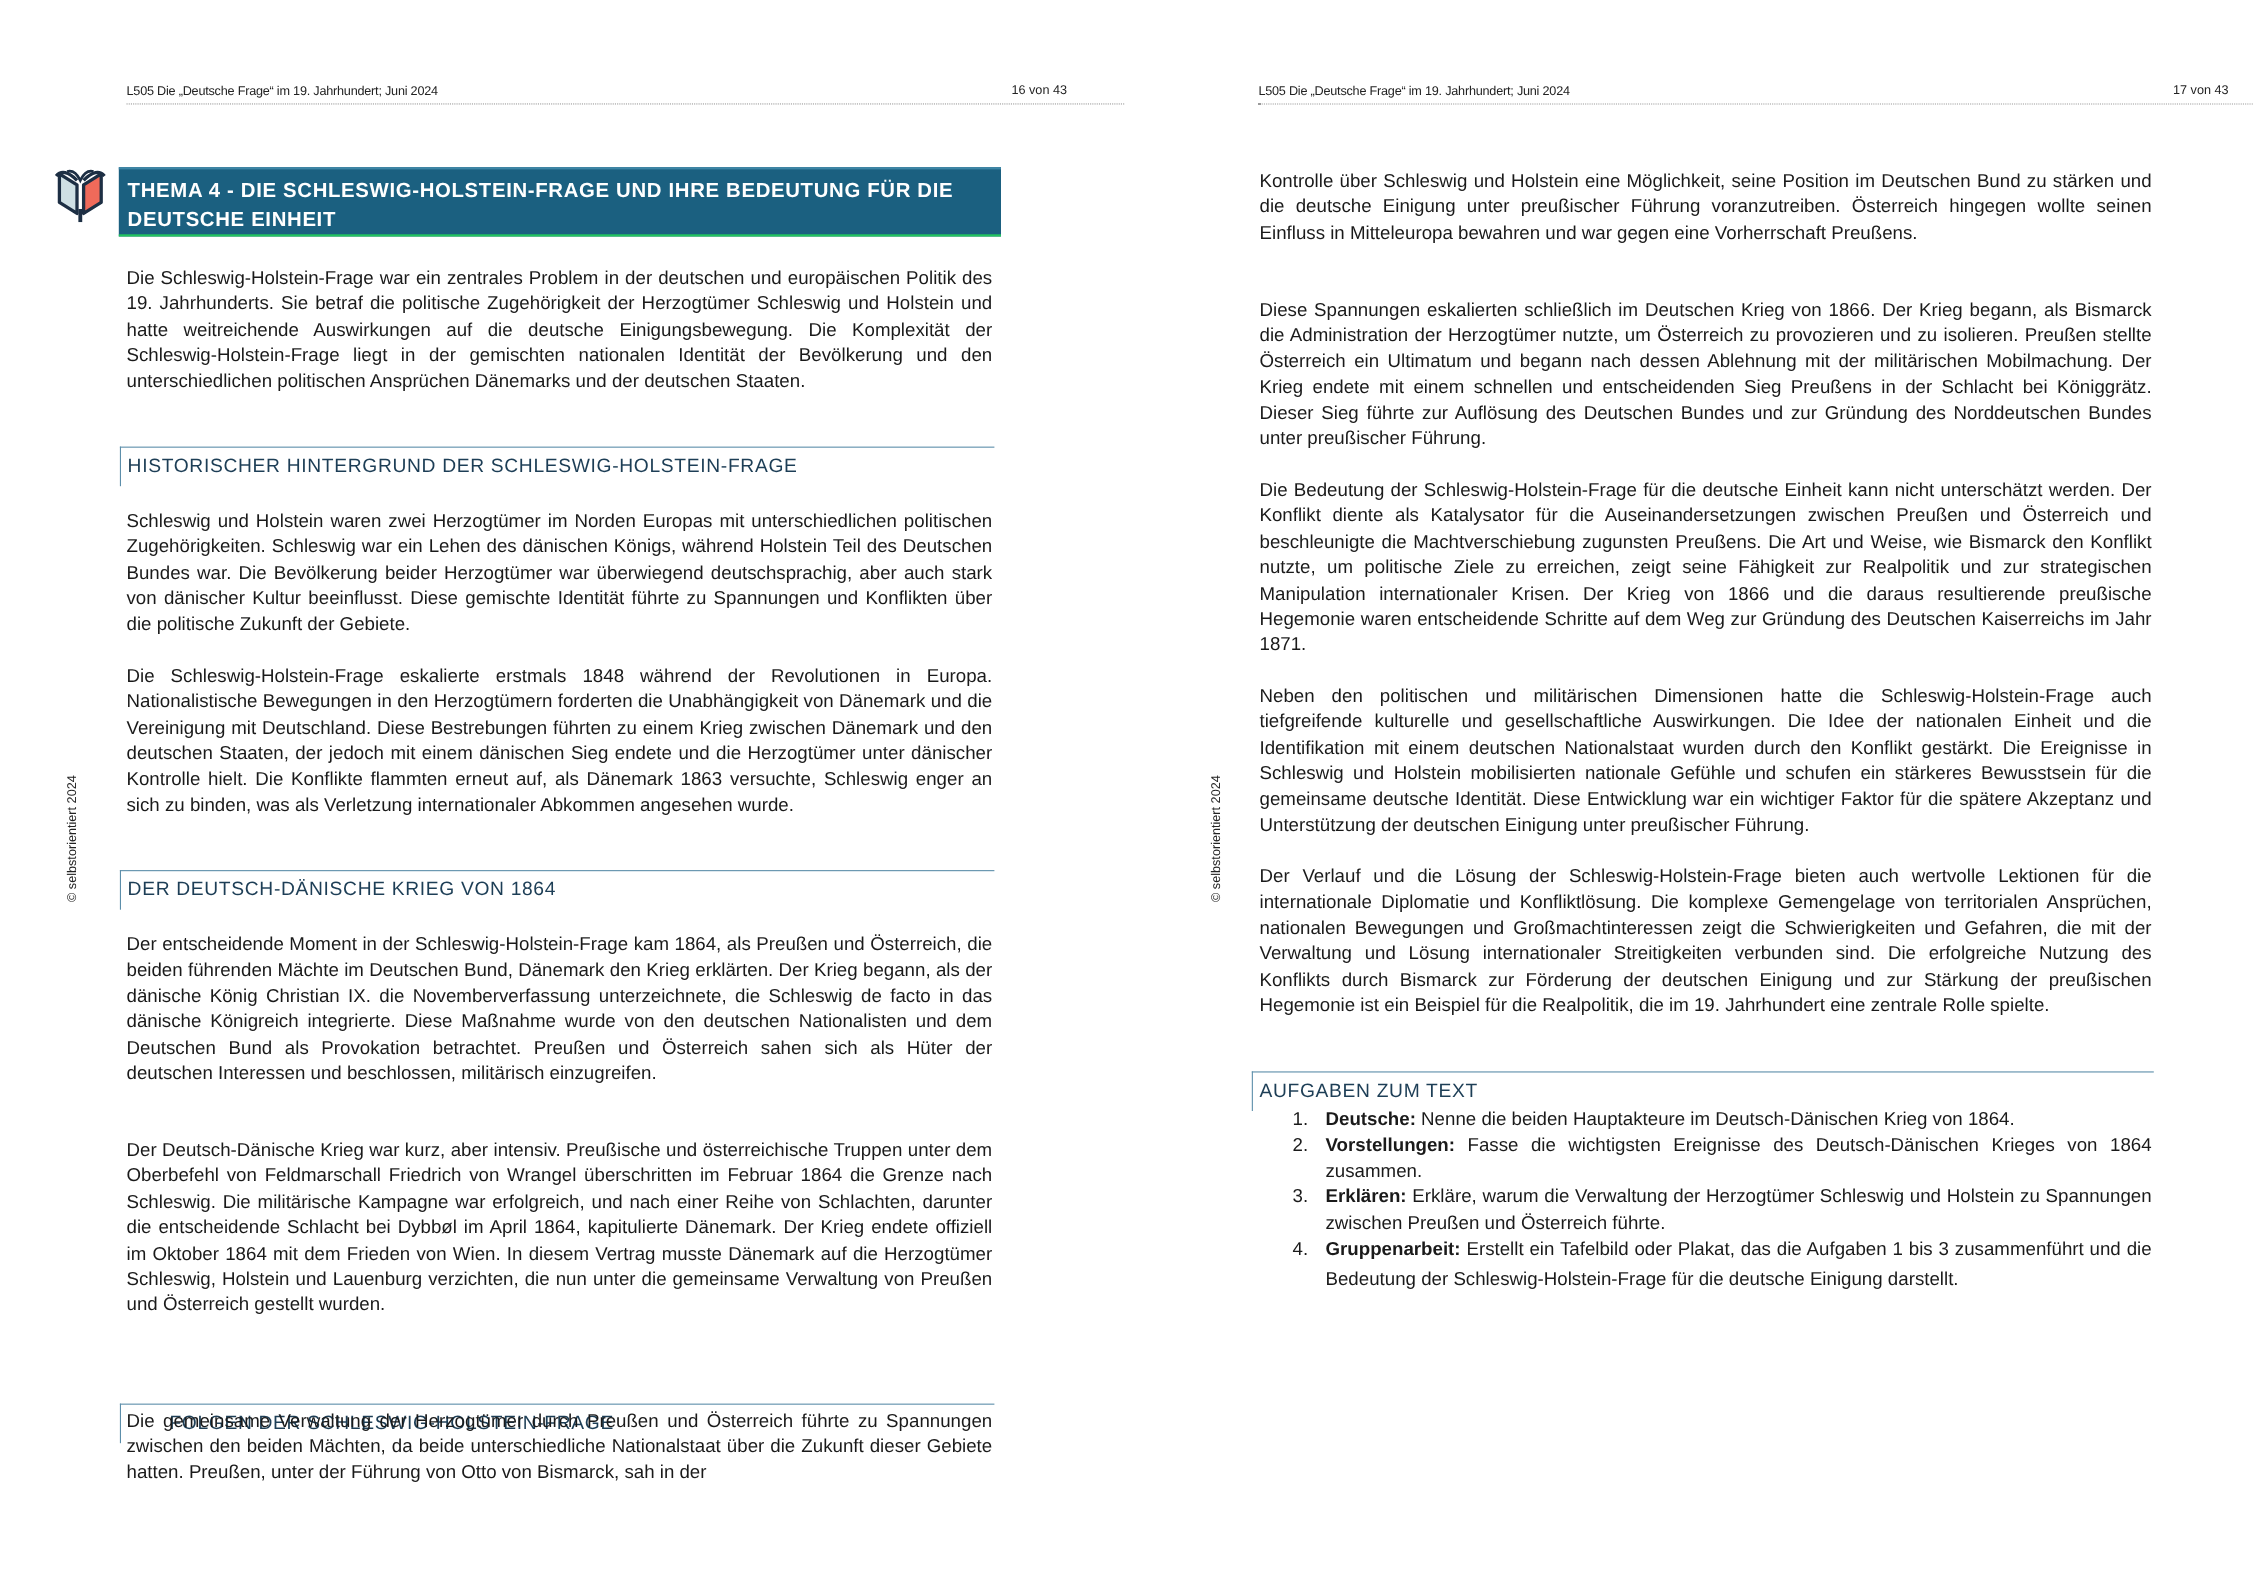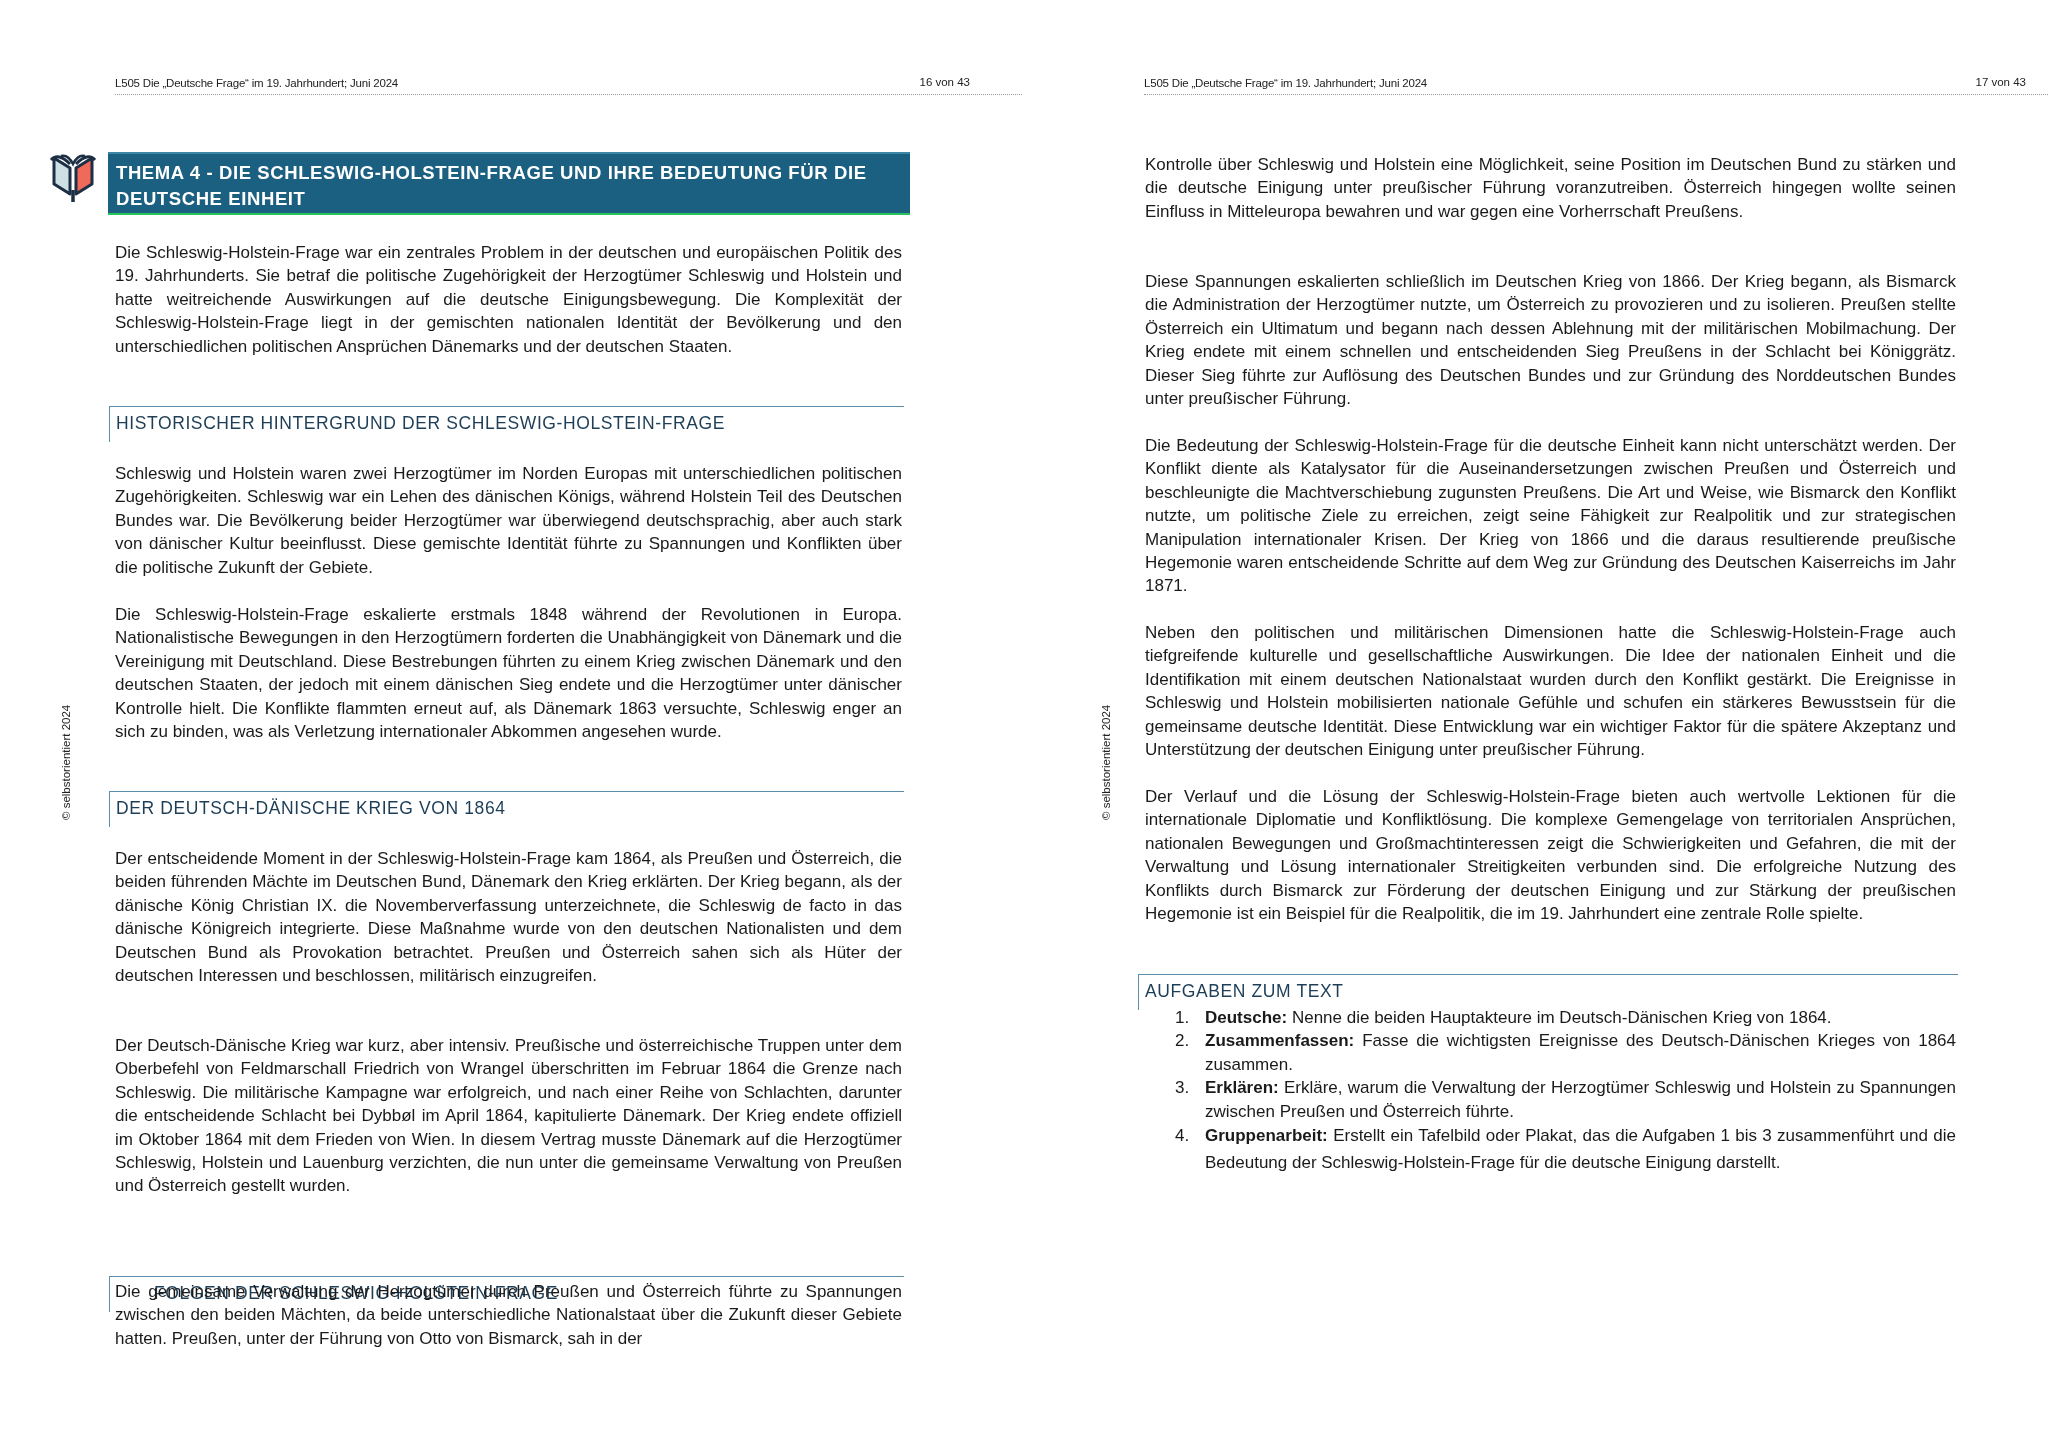--- a/index.html
+++ b/index.html
@@ -116,21 +116,21 @@
     <p>Der Verlauf und die Lösung der Schleswig-Holstein-Frage bieten auch wertvolle Lektionen für die internationale Diplomatie und Konfliktlösung. Die komplexe Gemengelage von territorialen Ansprüchen, nationalen Bewegungen und Großmachtinteressen zeigt die Schwierigkeiten und Gefahren, die mit der Verwaltung und Lösung internationaler Streitigkeiten verbunden sind. Die erfolgreiche Nutzung des Konflikts durch Bismarck zur Förderung der deutschen Einigung und zur Stärkung der preußischen Hegemonie ist ein Beispiel für die Realpolitik, die im 19. Jahrhundert eine zentrale Rolle spielte.</p>
   </div>
 
   <div class="section-head" style="top:974px;">AUFGABEN ZUM TEXT</div>
 
   <ol class="tasks" style="left:151px; width:781px; top:1006px;">
     <li>
       <span class="num">1.</span><b>Deutsche:</b><span> Nenne die beiden Hauptakteure im Deutsch-Dänischen Krieg von 1864.</span>
     </li>
     <li>
-      <span class="num">2.</span><b>Zusammenfassen:</b><span> Fasse die wichtigsten Ereignisse des Deutsch-Dänischen Krieges von 1864 zusammen.</span>
+      <span class="num">2.</span><b>Vorstellungen:</b><span> Fasse die wichtigsten Ereignisse des Deutsch-Dänischen Krieges von 1864 zusammen.</span>
     </li>
     <li>
       <span class="num">3.</span><b>Erklären:</b><span> Erkläre, warum die Verwaltung der Herzogtümer Schleswig und Holstein zu Spannungen zwischen Preußen und Österreich führte.</span>
     </li>
     <li class="last">
       <span class="num">4.</span><b>Gruppenarbeit:</b><span> Erstellt ein Tafelbild oder Plakat, das die Aufgaben 1 bis 3 zusammenführt und die Bedeutung der Schleswig-Holstein-Frage für die deutsche Einigung darstellt.</span>
     </li>
   </ol>
 </div>
 

